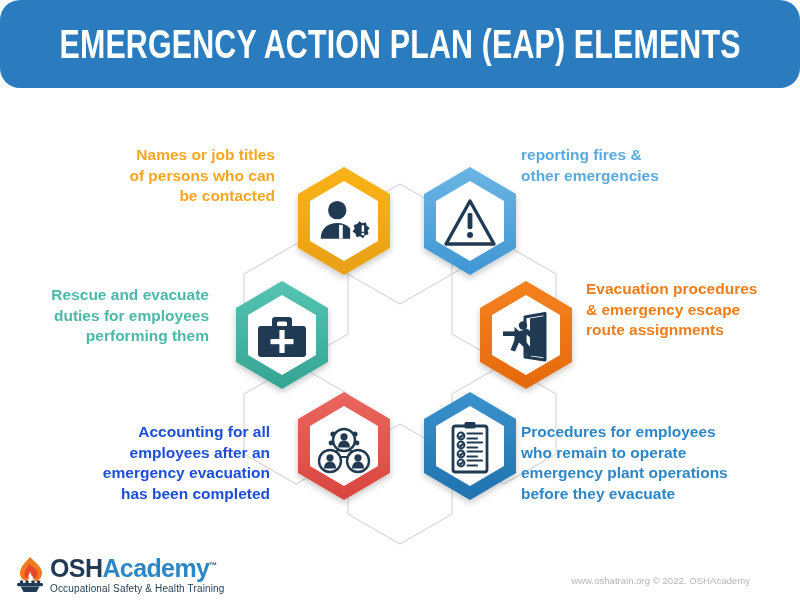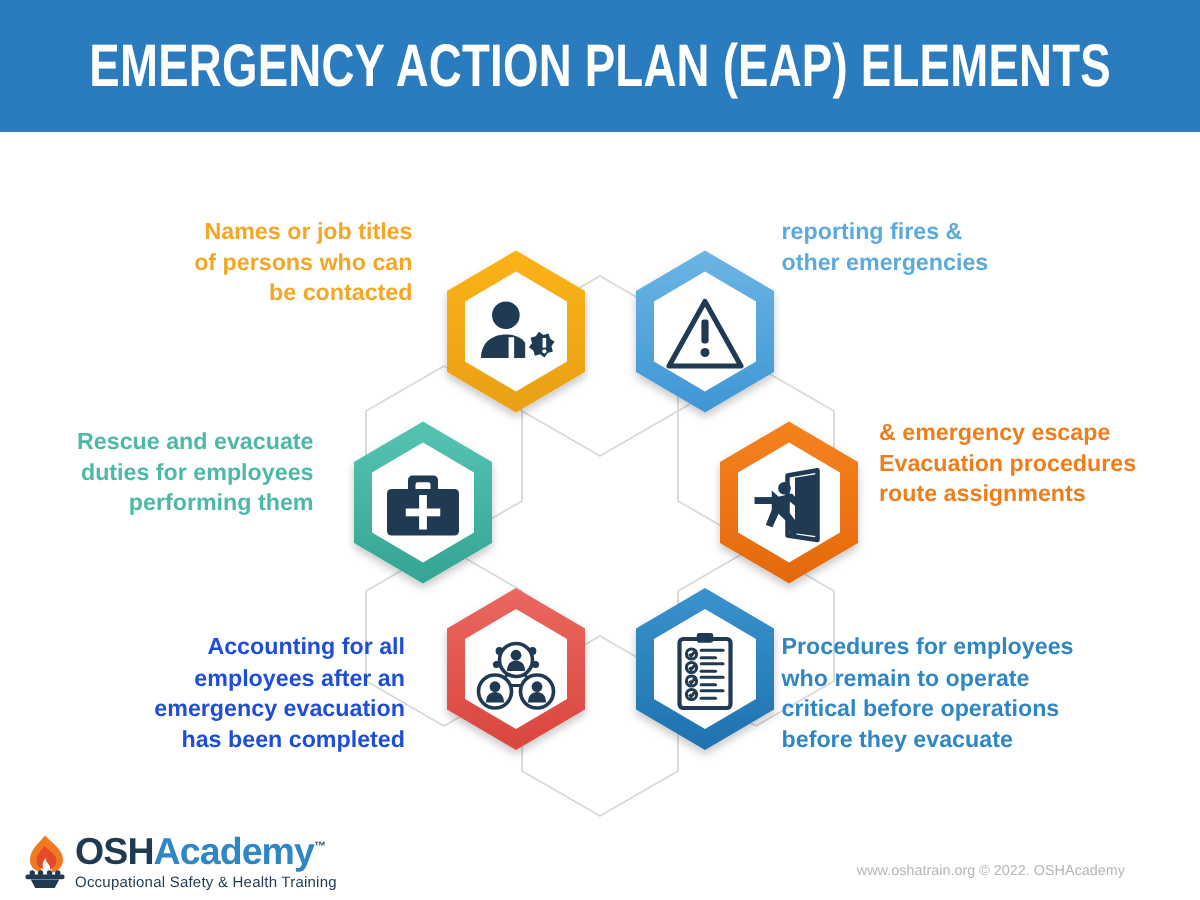--- a/index.html
+++ b/index.html
@@ -8,21 +8,21 @@
     font-family:"Liberation Sans", sans-serif;
     background:#ffffff;
     position:relative;
     overflow:hidden;
   }
 
   
   .header {
     position:absolute; left:0; top:0; width:800px; height:88px;
     background:#2b7cbf;
-    display:flex; align-items:center; justify-content:center;
+    display:flex; align-items:center; justify-content:center;border-radius:20px;
   }
   .header-title {
     color:#ffffff;
     font-size:40px;
     font-weight:bold;
     letter-spacing:0.2px;
     transform:scaleX(0.76);
     transform-origin:center center;
     white-space:nowrap;
     font-family:"Liberation Sans", sans-serif;
@@ -299,36 +299,36 @@
     <div>other emergencies</div>
   </div>
 
   <div class="caption cap-right" style="left:14px; top:197px; width:195px; color:#4cb8a8;">
     <div>Rescue and evacuate</div>
     <div>duties for employees</div>
     <div>performing them</div>
   </div>
 
   <div class="caption cap-left" style="left:586px; top:191px; width:205px; color:#ef7d1a;">
+    <div>Evacuation procedures</div>
     <div>&amp; emergency escape</div>
-    <div>Evacuation procedures</div>
     <div>route assignments</div>
   </div>
 
   <div class="caption cap-right" style="left:70px; top:334px; width:200px; color:#1d4ed8;">
     <div>Accounting for all</div>
     <div>employees after an</div>
     <div>emergency evacuation</div>
     <div>has been completed</div>
   </div>
 
   <div class="caption cap-left" style="left:521px; top:334px; width:240px; color:#2f86c5;">
     <div>Procedures for employees</div>
     <div>who remain to operate</div>
-    <div>critical before operations</div>
+    <div>emergency plant operations</div>
     <div>before they evacuate</div>
   </div>
 
 </div>
 
 <div class="footer">
   <div class="logo-wrap">
     <svg class="logo-mark" viewBox="0 0 32 36">
       <path d="M16 1 C10 8 6 11 6 17.5 C6 22 9.4 25 14 25 C11.6 21 13 17 16.6 13.8 C15.6 18 18 19.4 19.8 22 C21 23.8 20.6 25 20 26 C25 25 28 21.6 28 17 C28 11 22.5 7.5 16 1 Z" fill="#f07a1f"></path>
       <path d="M15.4 8 C12.4 12.4 10.4 14.6 10.4 18 C10.4 21 12.4 23 15 23.2 C13.8 20.6 14.8 17.6 17 15.2 C16.6 18.2 18 19.4 19 21 C19.6 22 19.4 23 19 23.8 C22 22.6 23.6 20.4 23.6 17.6 C23.6 13.6 19.6 12 15.4 8 Z" fill="#e8482a"></path>

